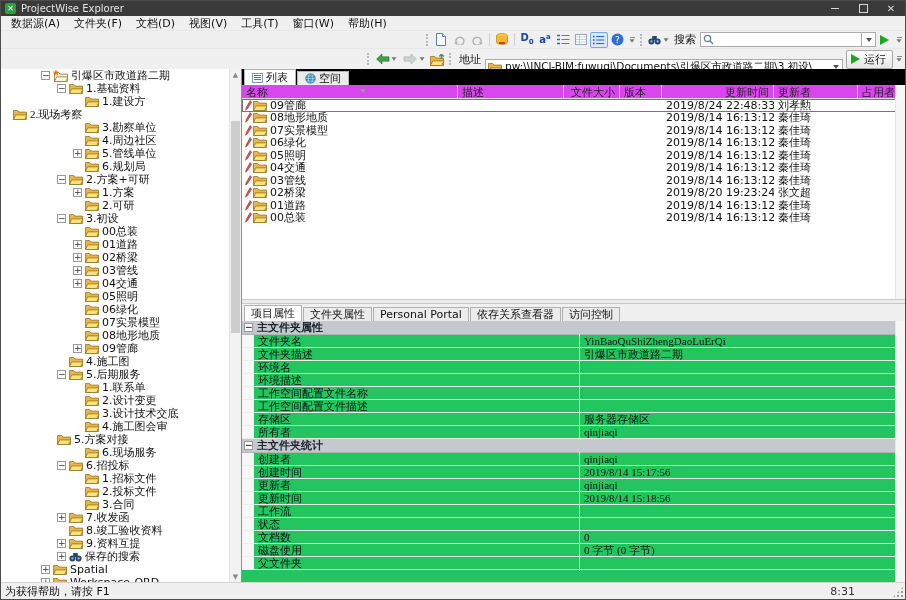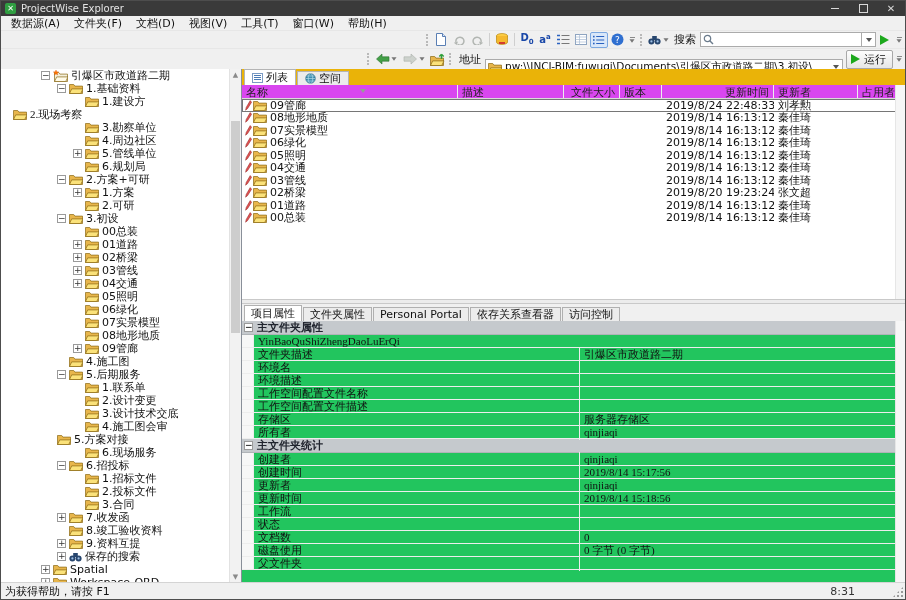--- a/index.html
+++ b/index.html
@@ -48,21 +48,21 @@
             text-align:center;margin-right:3px;color:#333;flex:0 0 auto;}
   .expander.none{visibility:hidden;}
   .tree-icon{margin-right:3px;display:flex;flex:0 0 auto;}
   .tree-scroll{position:absolute;right:0;top:0;bottom:0;width:11px;background:#f2f2f2;border-left:1px solid #e2e2e2;}
   .tree-scroll .arr{position:absolute;left:0;right:0;height:11px;display:flex;align-items:center;justify-content:center;color:#8a8a8a;font-size:7px;}
   .tree-scroll .arr.dn{bottom:0;}
   .tree-scroll .thumb{position:absolute;left:1px;right:1px;top:52px;height:212px;background:#cdcdcd;}
   .right{flex:1;display:flex;flex-direction:column;min-width:0;}
   
   .list-area{height:230px;flex:0 0 auto;display:flex;flex-direction:column;background:#fff;position:relative;}
-  .tabstrip{height:16px;flex:0 0 auto;background:#eab308;display:flex;align-items:flex-end;padding-left:2px;}
+  .tabstrip{height:16px;flex:0 0 auto;background:#000000;display:flex;align-items:flex-end;padding-left:2px;}
   .tab{display:flex;align-items:center;gap:3px;padding:0 7px;border:1px solid #b4b4b4;border-bottom:none;margin-right:1px;
        background:#ebebeb;height:13px;}
   .tab.active{background:#fff;height:15px;}
   .list-head{display:grid;grid-template-columns:216px 106px 56px 42px 112px 84px 1fr;height:13px;flex:0 0 auto;
              border-bottom:1px solid #dadada;background:#d946ef;margin-right:9px;}
   .hcell{padding:0 4px;border-right:1px solid #ececec;white-space:nowrap;overflow:hidden;position:relative;color:#222;}
   .hcell.r{text-align:right;}
   .sort-caret{position:absolute;left:118px;top:4px;width:0;height:0;border-left:3px solid transparent;border-right:3px solid transparent;border-top:4px solid #9a9a9a;}
   .lrow{display:grid;grid-template-columns:216px 106px 56px 42px 112px 84px 1fr;height:12.5px;align-items:center;margin-right:9px;}
   .lrow.selected{outline:1px solid #767676;outline-offset:-1px;}
@@ -943,20 +943,21 @@
             <div class="ptab">依存关系查看器</div>
             <div class="ptab">访问控制</div>
           </div>
         <div class="pgrid" id="prop-grid">
             <div class="pgroup">
               <span class="expander">−</span>
               <span>主文件夹属性</span>
             </div>
             <div class="prow">
               <div class="pgut"></div>
+              <div class="plabel">文件夹名</div>
               <div class="pvalue">YinBaoQuShiZhengDaoLuErQi</div>
             </div>
             <div class="prow">
               <div class="pgut"></div>
               <div class="plabel">文件夹描述</div>
               <div class="pvalue">引爆区市政道路二期</div>
             </div>
             <div class="prow">
               <div class="pgut"></div>
               <div class="plabel">环境名</div>

